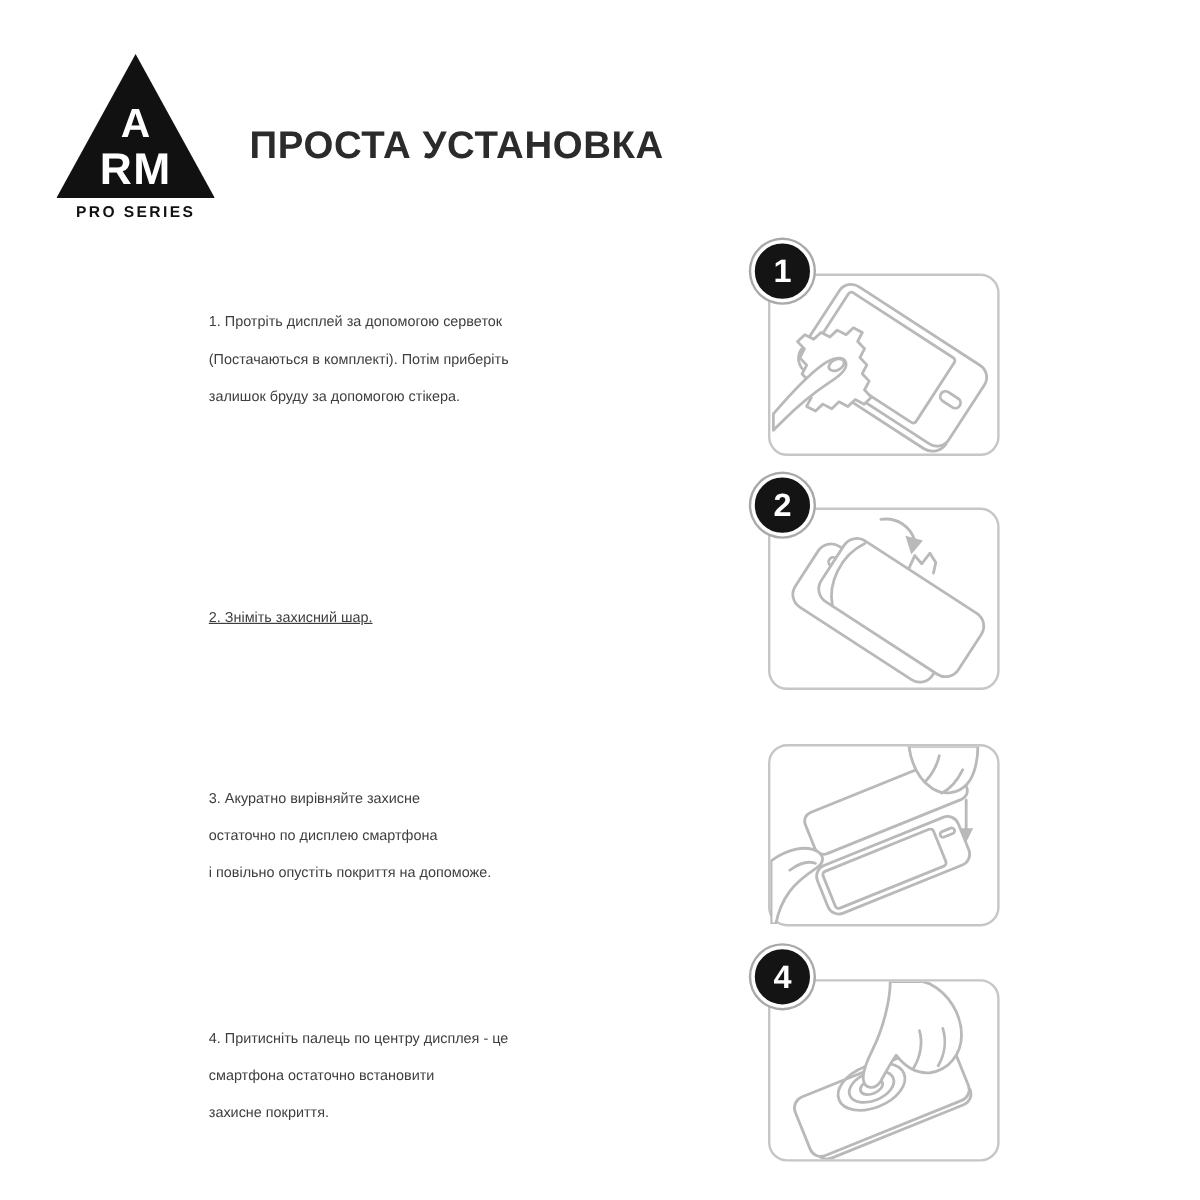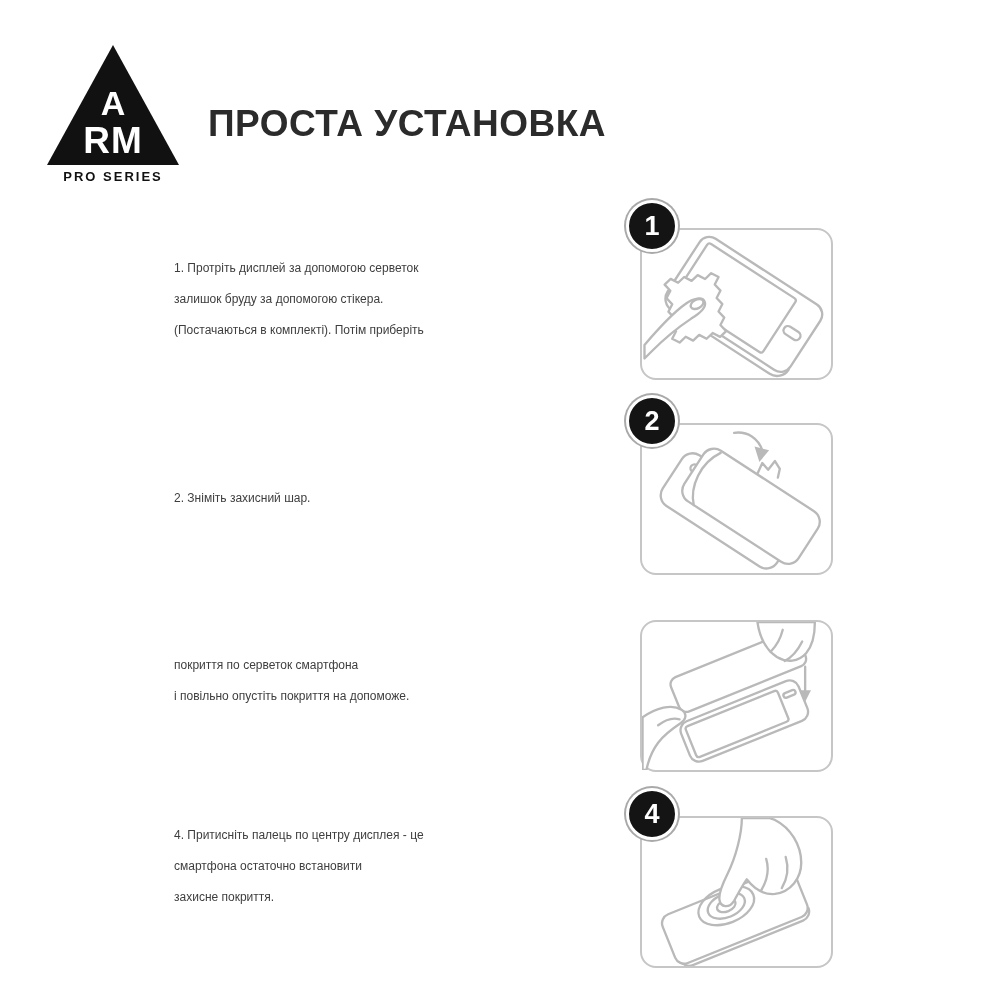--- a/index.html
+++ b/index.html
@@ -22,21 +22,21 @@
        clip-path:polygon(50% 0%,100% 100%,0% 100%);
        display:flex;flex-direction:column;align-items:center;justify-content:flex-end;
        padding-bottom:6px;}
   .tri span{color:#fff;font-weight:800;line-height:1;display:block;text-align:center;}
   .tri .a{font-size:34px;letter-spacing:0;}
   .tri .rm{font-size:37px;letter-spacing:1px;margin-top:2px;}
   .series{margin-top:4px;font-size:13px;font-weight:700;letter-spacing:2px;
           color:var(--logo-black);text-align:center;white-space:nowrap;}
 
   
-  .title{position:absolute;left:208px;top:103px;font-size:37px;font-weight:800;
+  .title{position:absolute;left:208px;top:103px;font-size:32px;font-weight:800;
          letter-spacing:.5px;color:var(--title-text);white-space:nowrap;}
 
   
   .step-text{position:absolute;left:174px;width:480px;font-size:12px;line-height:31px;
              color:var(--body-text);font-weight:400;}
   .step-text div{white-space:nowrap;}
 
   
   .illus{position:absolute;left:640px;width:189px;height:148px;
          border:2px solid var(--box-border);border-radius:16px;background:#fff;}
@@ -62,64 +62,65 @@
       <span class="a">A</span>
       <span class="rm">RM</span>
     </div>
     <div class="series">PRO SERIES</div>
   </div>
 
   <h1 class="title">ПРОСТА УСТАНОВКА</h1>
 
   <div class="step-text" style="top:253px;">
     <div>1. Протріть дисплей за допомогою серветок</div>
+    <div>(Постачаються в комплекті). Потім приберіть</div>
     <div>залишок бруду за допомогою стікера.</div>
-    <div>(Постачаються в комплекті). Потім приберіть</div>
   </div>
   <div class="illus" style="top:228px;">
     <div class="badge">1</div>
     <svg viewBox="0 0 193 152">
       <g transform="rotate(33 105 75)">
         <path d="M180 108 a14 14 0 0 1 -14 14 H46 a14 14 0 0 1 -14 -14"></path>
         <rect x="32" y="36" width="148" height="80" rx="12" class="occlude"></rect>
         <rect x="40" y="43" width="108" height="66" rx="3"></rect>
         <rect x="153" y="70" width="19" height="9" rx="4.5"></rect>
       </g>
       <g transform="rotate(-8 54 78)">
         <path class="occlude" d="M26 52 l7 -5 l7 5 l7 -5 l7 5 l7 -5 l7 5 l7 -5 l7 5 l-5 7 l5 7 l-5 7 l5 7 l-5 7 l5 7 l-5 7 l5 7 l-7 5 l-7 -5 l-7 5 l-7 -5 l-7 5 l-7 -5 l-7 5 l-7 -5 l5 -7 l-5 -7 l5 -7 l-5 -7 l5 -7 l-5 -7 l5 -7 l-5 -7 Z"></path>
       </g>
       <g>
         <path class="occlude" d="M2 118 C14 104 30 86 44 76 C52 70 62 68 64 74 C66 80 58 86 50 91 C38 99 22 112 10 124 C7 127 4 130 2 132 Z"></path>
         <ellipse cx="56" cy="76" rx="7" ry="4.5" transform="rotate(-28 56 76)"></ellipse>
       </g>
     </svg>
   </div>
 
-  <div class="step-text" style="top:483px;">
+  <div class="step-text" style="top:499px;text-decoration:underline;">
     <div>2. Зніміть захисний шар.</div>
   </div>
   <div class="illus" style="top:423px;">
     <div class="badge">2</div>
     <svg viewBox="0 0 193 152">
       <g transform="rotate(33 92 84)">
         <rect x="22" y="58" width="140" height="62" rx="13"></rect>
         <rect x="34" y="68" width="20" height="8" rx="4"></rect>
         <rect x="38" y="42" width="140" height="62" rx="13" class="occlude"></rect>
         <path d="M52 44 C40 64 44 90 58 104"></path>
       </g>
       <path d="M118 50 l5 -11 l6 7 l7 -9 l5 8 l-2 9"></path>
       <g>
         <path d="M94 8 C108 6 119 14 123 26"></path>
         <polygon class="arrowhead" points="115,22 130,26 120,38"></polygon>
       </g>
     </svg>
   </div>
 
   <div class="step-text" style="top:650px;">
-    <div>покриття по серветок смартфона</div>
+    <div>3. Акуратно вирівняйте захисне</div>
+    <div>остаточно по дисплею смартфона</div>
     <div>і повільно опустіть покриття на допоможе.</div>
   </div>
   <div class="illus" style="top:620px;">
     <svg viewBox="0 0 193 152">
       <g transform="rotate(-22 103 98)">
         <rect x="38" y="80" width="130" height="44" rx="10" class="occlude"></rect>
         <rect x="44" y="85" width="102" height="34" rx="3"></rect>
         <rect x="150" y="91" width="13" height="5" rx="2.5"></rect>
       </g>
       <g transform="rotate(-22 98 50)">
@@ -135,21 +136,21 @@
         <path d="M132 30 C138 24 142 16 144 8"></path>
         <path d="M146 40 C154 36 160 28 164 20"></path>
       </g>
       <g>
         <path d="M167 46 L167 72"></path>
         <polygon class="arrowhead" points="161,70 173,70 167,82"></polygon>
       </g>
     </svg>
   </div>
 
-  <div class="step-text" style="top:820px;">
+  <div class="step-text" style="top:850px;">
     <div>4. Притисніть палець по центру дисплея - це</div>
     <div>смартфона остаточно встановити</div>
     <div>захисне покриття.</div>
   </div>
   <div class="illus" style="top:816px;">
     <div class="badge">4</div>
     <svg viewBox="0 0 193 152">
       <g transform="rotate(-22 92 96)">
         <path d="M166 122 a10 10 0 0 1 -10 10 H34 a10 10 0 0 1 -10 -10"></path>
         <rect x="20" y="74" width="146" height="54" rx="10" class="occlude"></rect>

